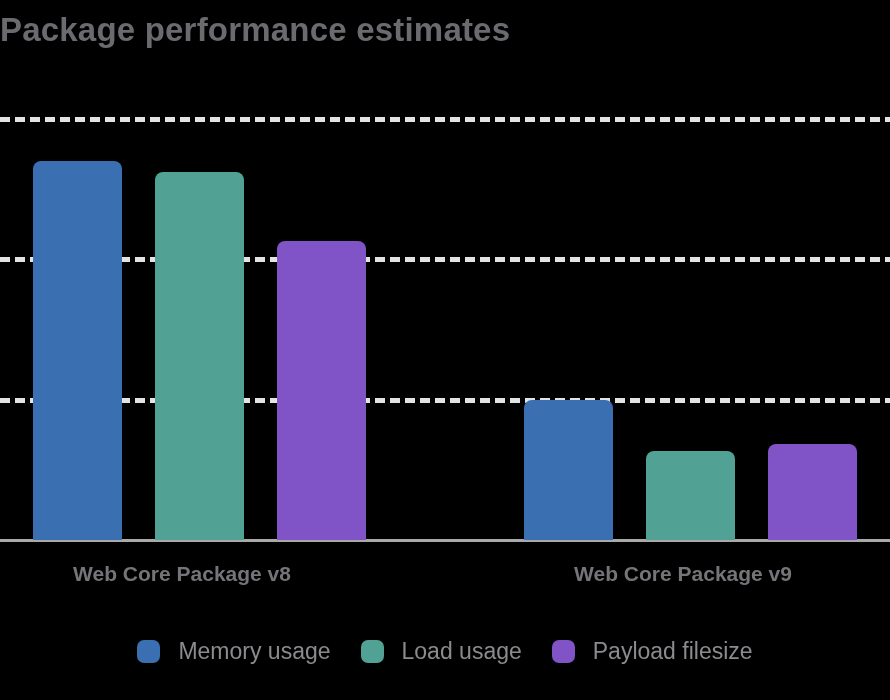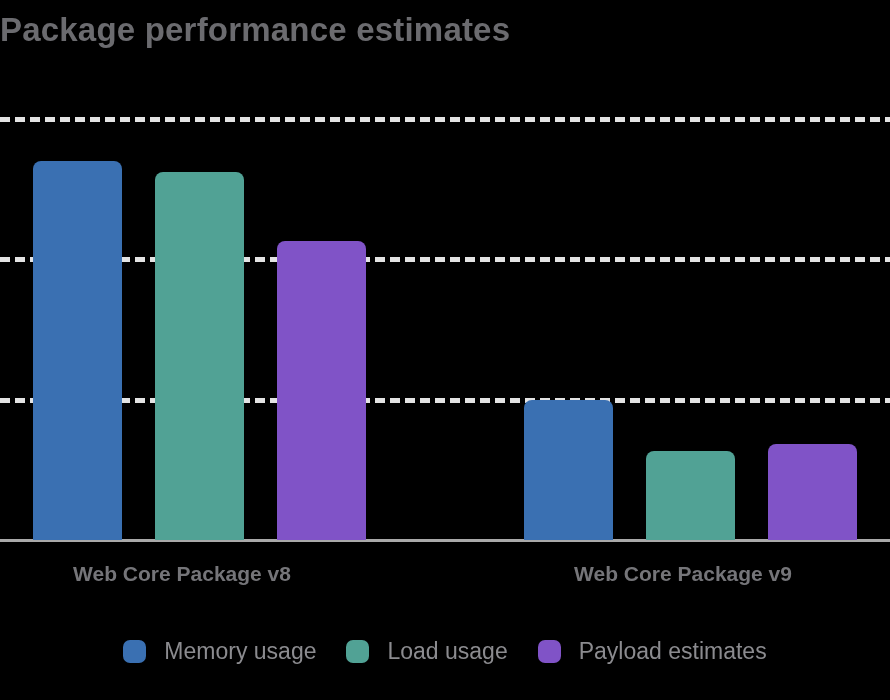--- a/index.html
+++ b/index.html
@@ -134,17 +134,17 @@
   <div class="legend-item">
         <span class="swatch" style="background: rgb(58, 112, 178);"></span>
         <span class="legend-label">Memory usage</span>
       </div>
       <div class="legend-item">
         <span class="swatch" style="background: rgb(81, 162, 149);"></span>
         <span class="legend-label">Load usage</span>
       </div>
       <div class="legend-item">
         <span class="swatch" style="background: rgb(128, 83, 199);"></span>
-        <span class="legend-label">Payload estimates</span>
+        <span class="legend-label">Payload filesize</span>
       </div>
     </div>
 
 </div>
 
 </body></html>

